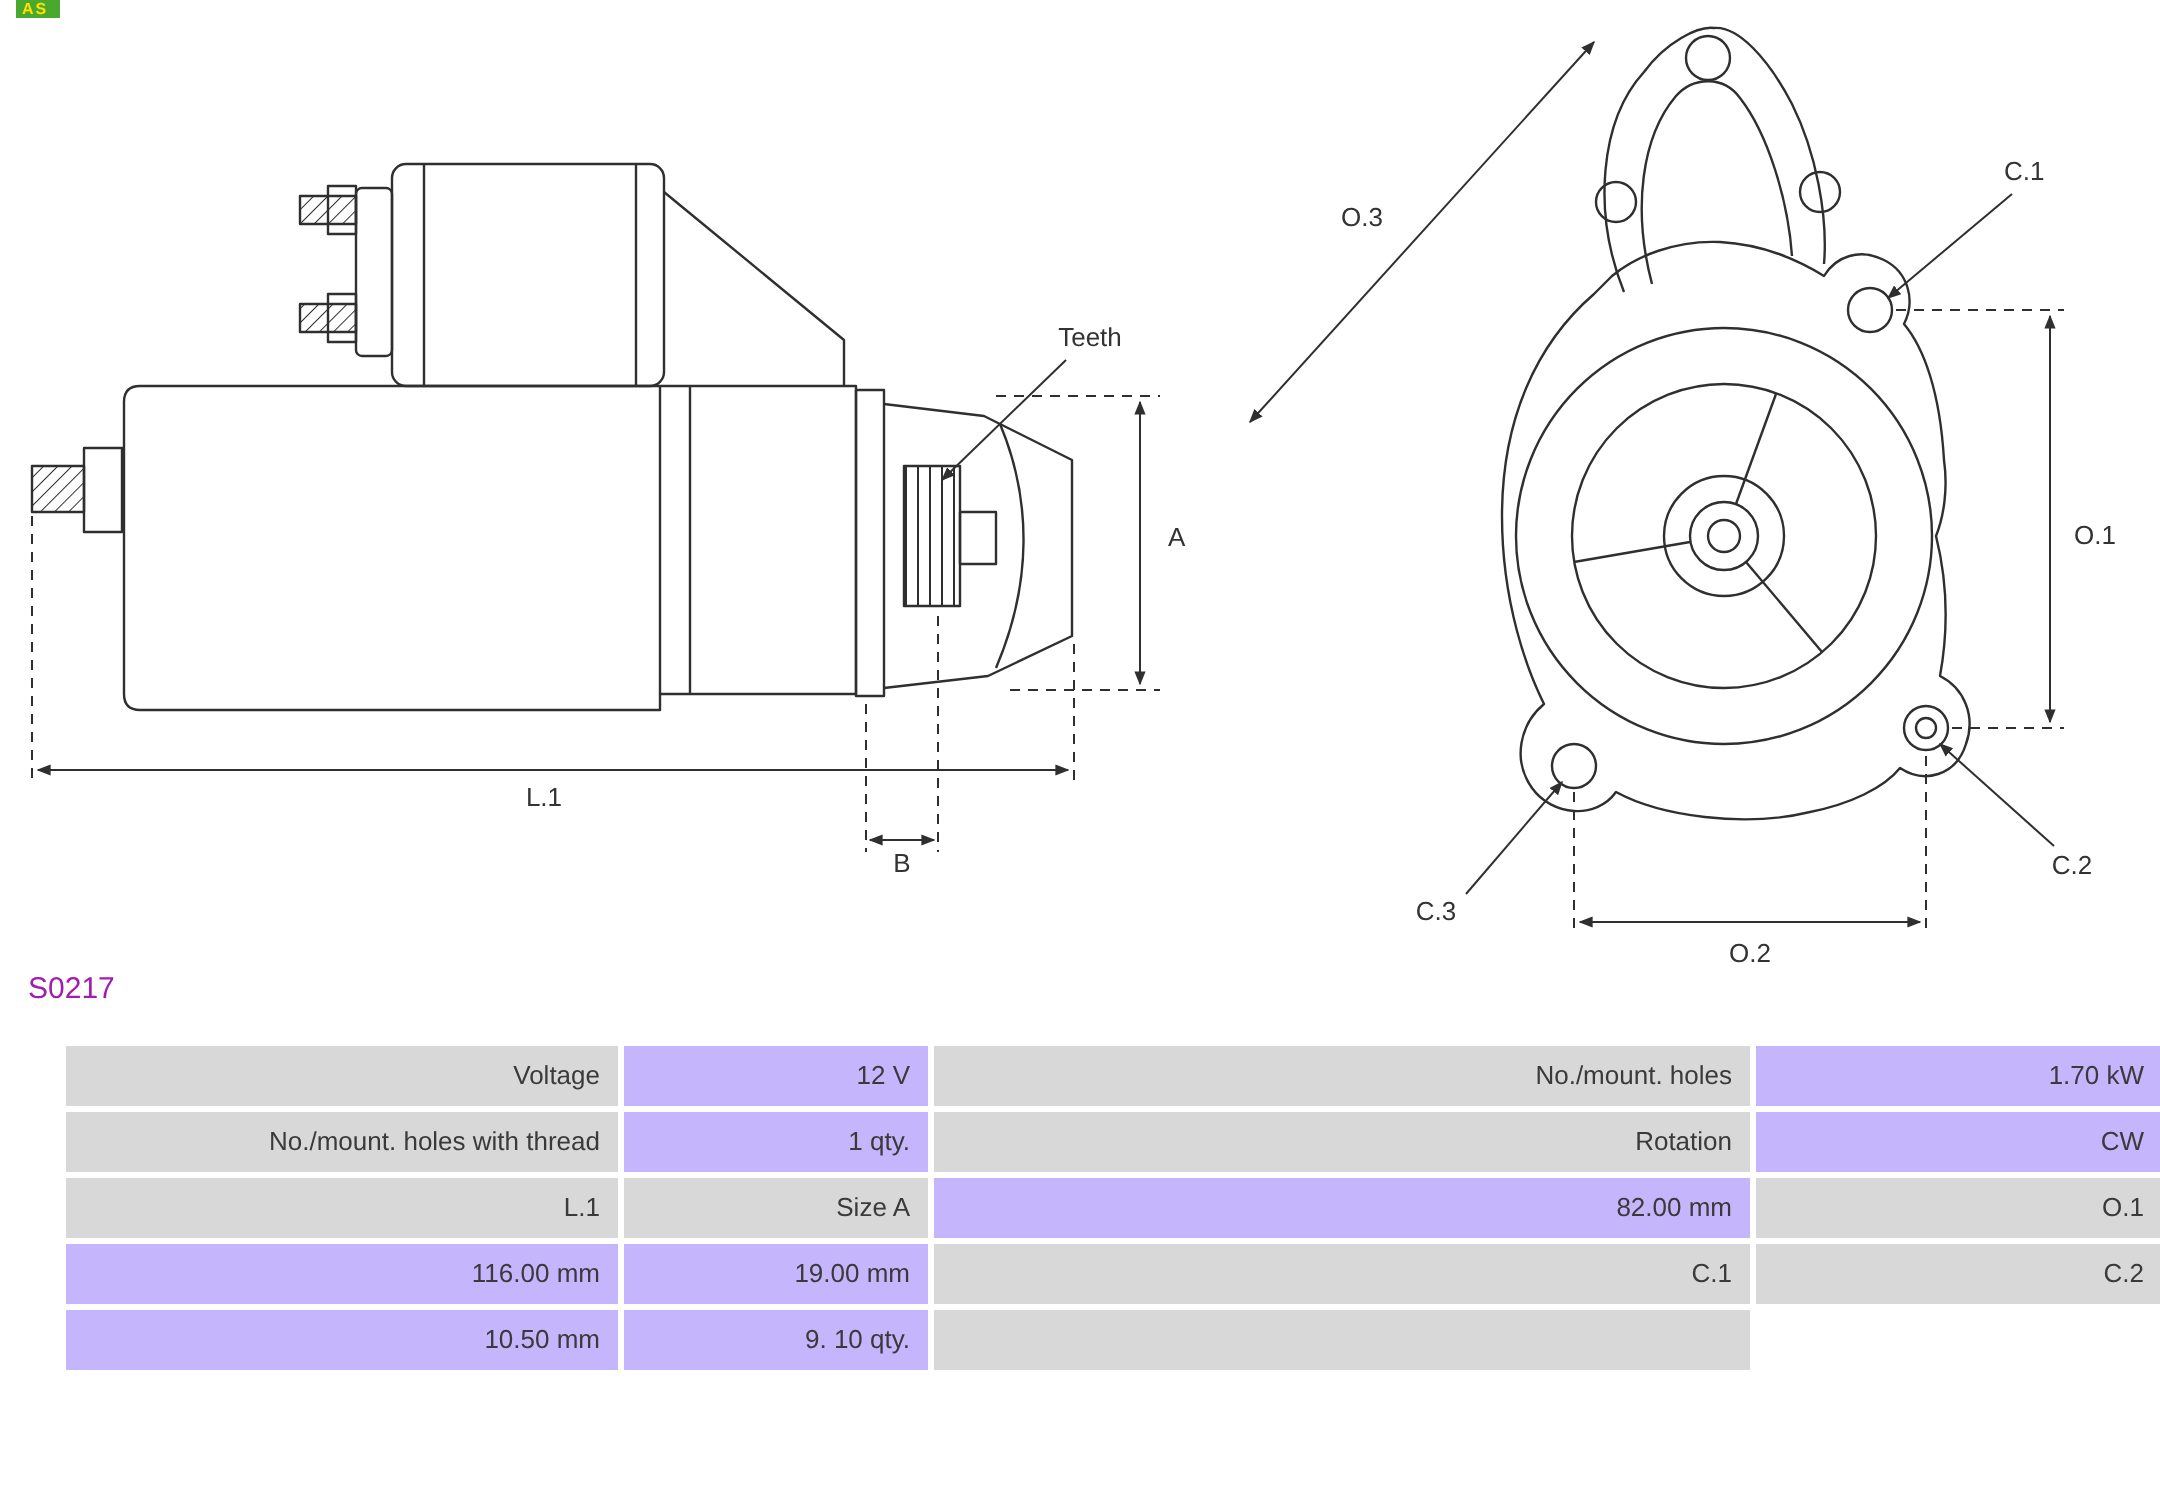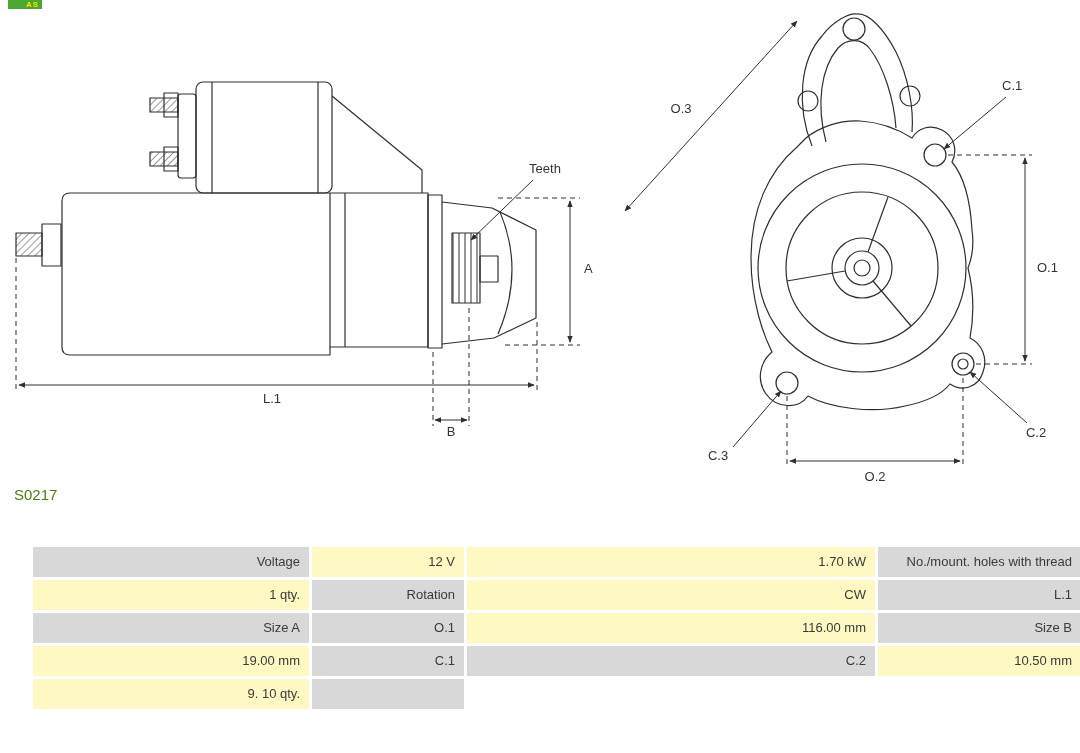--- a/index.html
+++ b/index.html
@@ -1,35 +1,35 @@
 <!DOCTYPE html>
 <html><head>
 <meta charset="utf-8">
 <style>
   * { margin:0; padding:0; box-sizing:border-box; }
   html,body { width:1080px; height:753px; background:#ffffff; overflow:hidden;
               font-family:"Liberation Sans", sans-serif; }
   .page { position:relative; width:1080px; height:753px; }
 
-  .logo { position:absolute; top:0; left:8px; width:34px; height:9px;
+  .logo { position:absolute; top:0; left:8px; width:22px; height:9px;
           background:#4ba82e; color:#ffe000; font-size:8px; font-weight:bold;
-          line-height:9px; padding-left:18px; overflow:hidden; letter-spacing:1px; }
+          line-height:9px; padding-left:3px; overflow:hidden; letter-spacing:1px; }
 
   .drawing-svg { position:absolute; top:0; left:0; }
 
   .part-number { position:absolute; top:486px; left:14px;
-                 font-size:15px; color:#4d7c0f; }
+                 font-size:15px; color:#a21caf; }
 
-  .spec-table { position:absolute; top:547px; left:10px;
+  .spec-table { position:absolute; top:523px; left:10px;
                 display:grid; grid-template-columns:276px 152px 408px 203px;
                 grid-auto-rows:30px; gap:3px;padding-left:23px; }
   .cell { height:30px; line-height:30px; font-size:13px; color:#3a3a3a;
           text-align:right; padding-right:9px; white-space:nowrap; overflow:hidden; }
   .cell.label { background:#d8d8d8; }
-  .cell.value { background:#fef9c3; }
+  .cell.value { background:#c4b5fd; }
   .cell.blank { background:transparent; }
 
   text { font-family:"Liberation Sans", sans-serif; }
 </style>
 </head>
 <body>
 
 <div class="page">
 
   <div class="logo">
@@ -149,34 +149,35 @@
       <text x="875" y="481" text-anchor="middle">O.2</text>
     </g>
   </svg>
 
   <div class="part-number">S0217</div>
 
   <div class="spec-table">
 
     <div class="cell label">Voltage</div>
     <div class="cell value">12 V</div>
+    <div class="cell label">No./mount. holes</div>
 
     <div class="cell value">1.70 kW</div>
     <div class="cell label">No./mount. holes with thread</div>
     <div class="cell value">1 qty.</div>
 
     <div class="cell label">Rotation</div>
     <div class="cell value">CW</div>
     <div class="cell label">L.1</div>
 
     <div class="cell label">Size A</div>
+    <div class="cell value">82.00 mm</div>
     <div class="cell label">O.1</div>
     <div class="cell value">116.00 mm</div>
 
-    <div class="cell label">Size B</div>
     <div class="cell value">19.00 mm</div>
     <div class="cell label">C.1</div>
 
     <div class="cell label">C.2</div>
     <div class="cell value">10.50 mm</div>
 
     <div class="cell value">9. 10 qty.</div>
     <div class="cell label"></div>
     <div class="cell value blank"></div>
   </div>

